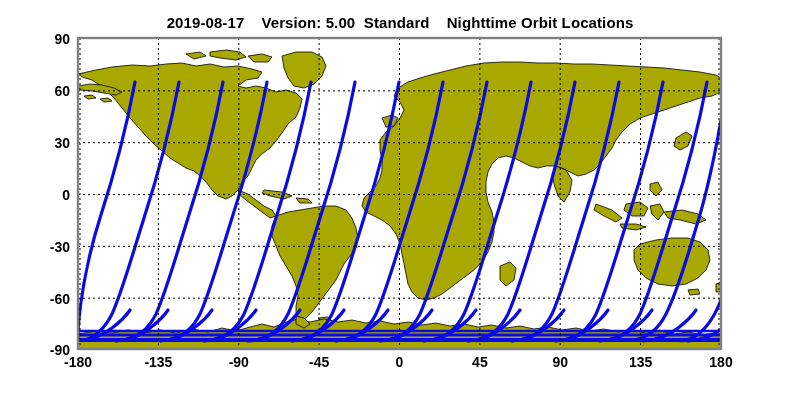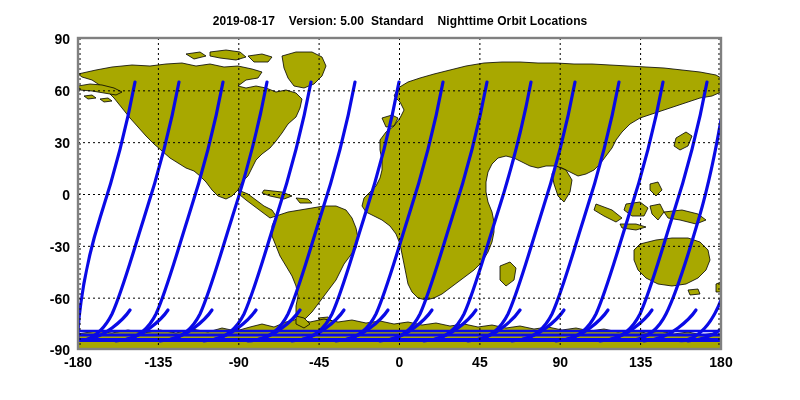--- a/index.html
+++ b/index.html
@@ -18,21 +18,21 @@
     width: 800px;
     height: 400px;
     background: #ffffff;
   }
   #plot-title {
     position: absolute;
     left: 0;
     top: 14px;
     width: 800px;
     text-align: center;
-    font-size: 12px;
+    font-size: 15px;
     font-weight: bold;
     color: #000000;
     letter-spacing: 0.1px;
     white-space: pre;
   }
   #axes-svg {
     position: absolute;
     left: 0;
     top: 0;
   }

